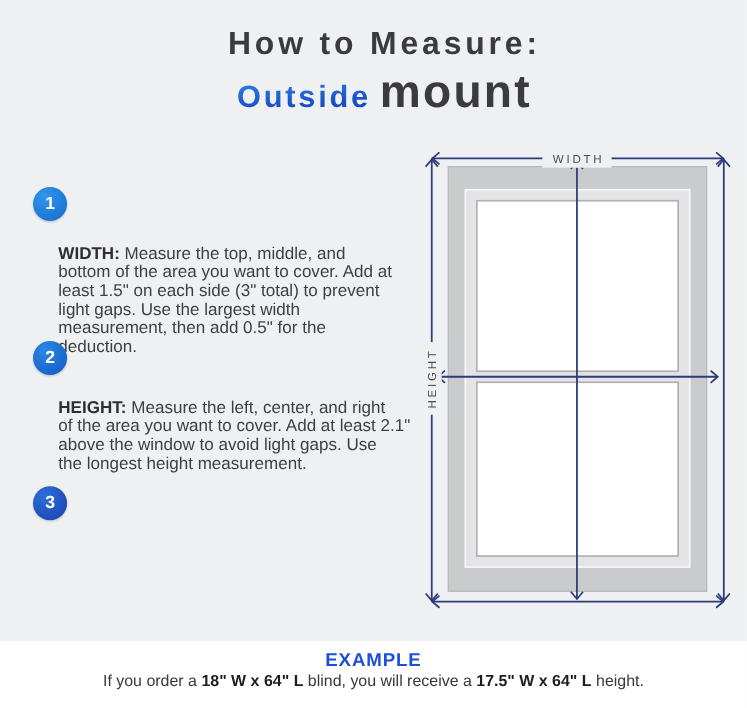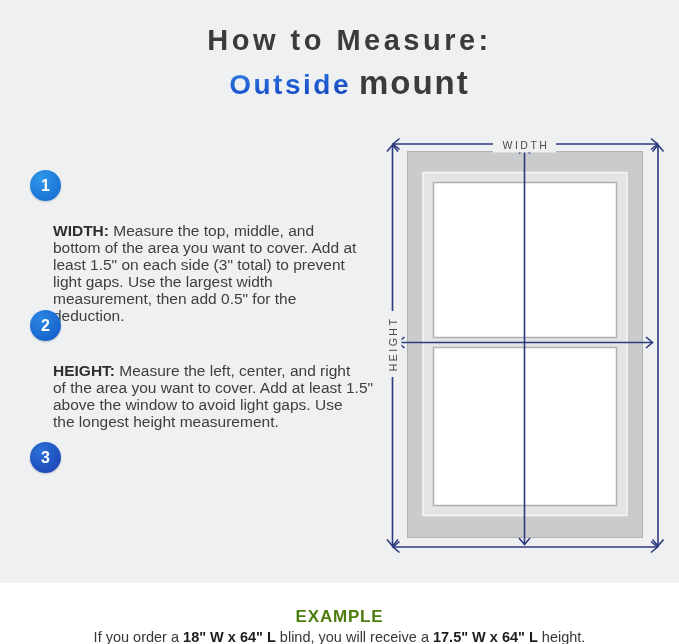--- a/index.html
+++ b/index.html
@@ -17,21 +17,21 @@
     color:#3b3b3d;line-height:36px;
   }
   .t2{line-height:48px;margin-top:1px;}
   .hl{
     font-size:28px;font-weight:800;letter-spacing:2.5px;
     background:linear-gradient(175deg,#2f7ce2 10%,#1c55cd 60%,#143fae 100%);
     -webkit-background-clip:text;background-clip:text;
     -webkit-text-fill-color:transparent;color:#1c55cd;
   }
   .suf{
-    font-size:33px;font-weight:600;letter-spacing:2px;
+    font-size:42px;font-weight:600;letter-spacing:2px;
     color:#3b3b3d;margin-left:8px;
   }
   
   .badge{
     position:absolute;left:30px;width:31px;height:31px;border-radius:50%;
     color:#ffffff;font-size:16px;font-weight:700;
     display:flex;align-items:center;justify-content:center;
     box-shadow:0 1px 2px rgba(0,0,0,0.18);
   }
   .b1{top:170px;background:radial-gradient(circle at 35% 28%,#2f97e8,#1568cf);}
@@ -47,22 +47,22 @@
   .s2{top:346px;}
   .s3{top:486px;}
   
   .diagram{position:absolute;left:0;top:0;pointer-events:none;}
   
   .footer{
     position:absolute;left:0;top:583px;width:679px;height:61px;
     background:#ffffff;text-align:center;
   }
   .ex-h{
-    margin-top:24px;
-    font-size:17px;font-weight:700;letter-spacing:0.8px;color:#4d7c0f;
+    margin-top:7px;
+    font-size:17px;font-weight:700;letter-spacing:0.8px;color:#1d4ed8;
   }
   .ex-line{margin-top:2px;font-size:14.5px;color:#38383a;}
   .ex-line b{color:#1d1d1f;font-weight:700;}
 </style>
 </head>
 <body>
 
 <div class="canvas">
 
   <div class="title">
@@ -75,21 +75,21 @@
   <div class="badge b1">1</div>
   <p class="step s1"><b>WIDTH:</b><span> Measure the top, middle, and
 bottom of the area you want to cover. Add at
 least 1.5" on each side (3" total) to prevent
 light gaps. Use the largest width
 measurement, then add 0.5" for the
 deduction.</span></p>
 
   <div class="badge b2">2</div>
   <p class="step s2"><b>HEIGHT:</b><span> Measure the left, center, and right
-of the area you want to cover. Add at least 1.5"
+of the area you want to cover. Add at least 2.1"
 above the window to avoid light gaps. Use
 the longest height measurement.</span></p>
 
   <div class="badge b3">3</div>
 
   <svg class="diagram" width="679" height="644" viewBox="0 0 679 644" font-family="Liberation Sans, sans-serif">
 
     <rect x="407.5" y="151.5" width="235" height="386" fill="#cacbcd" stroke="#b3b3b5" stroke-width="1"></rect>
     <rect x="423" y="172.5" width="204" height="343" fill="#e4e4e6" stroke="#f7f7f8" stroke-width="1.5"></rect>
     <rect x="433.5" y="182.5" width="183" height="155" fill="#ffffff" stroke="#b0b0b3" stroke-width="1.5"></rect>

